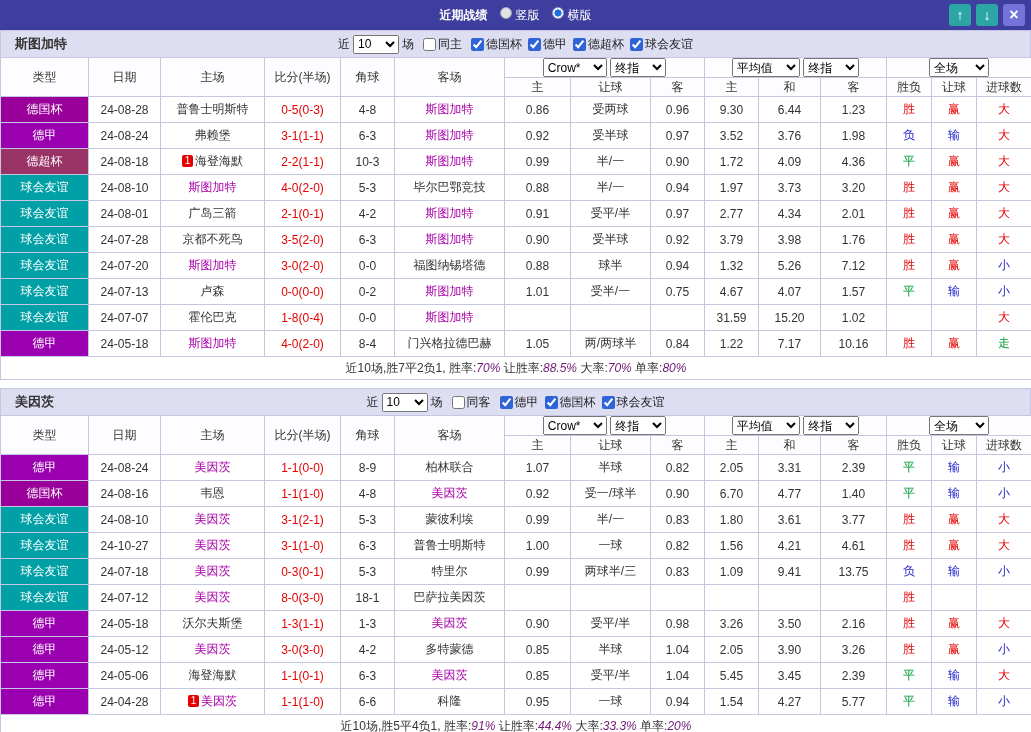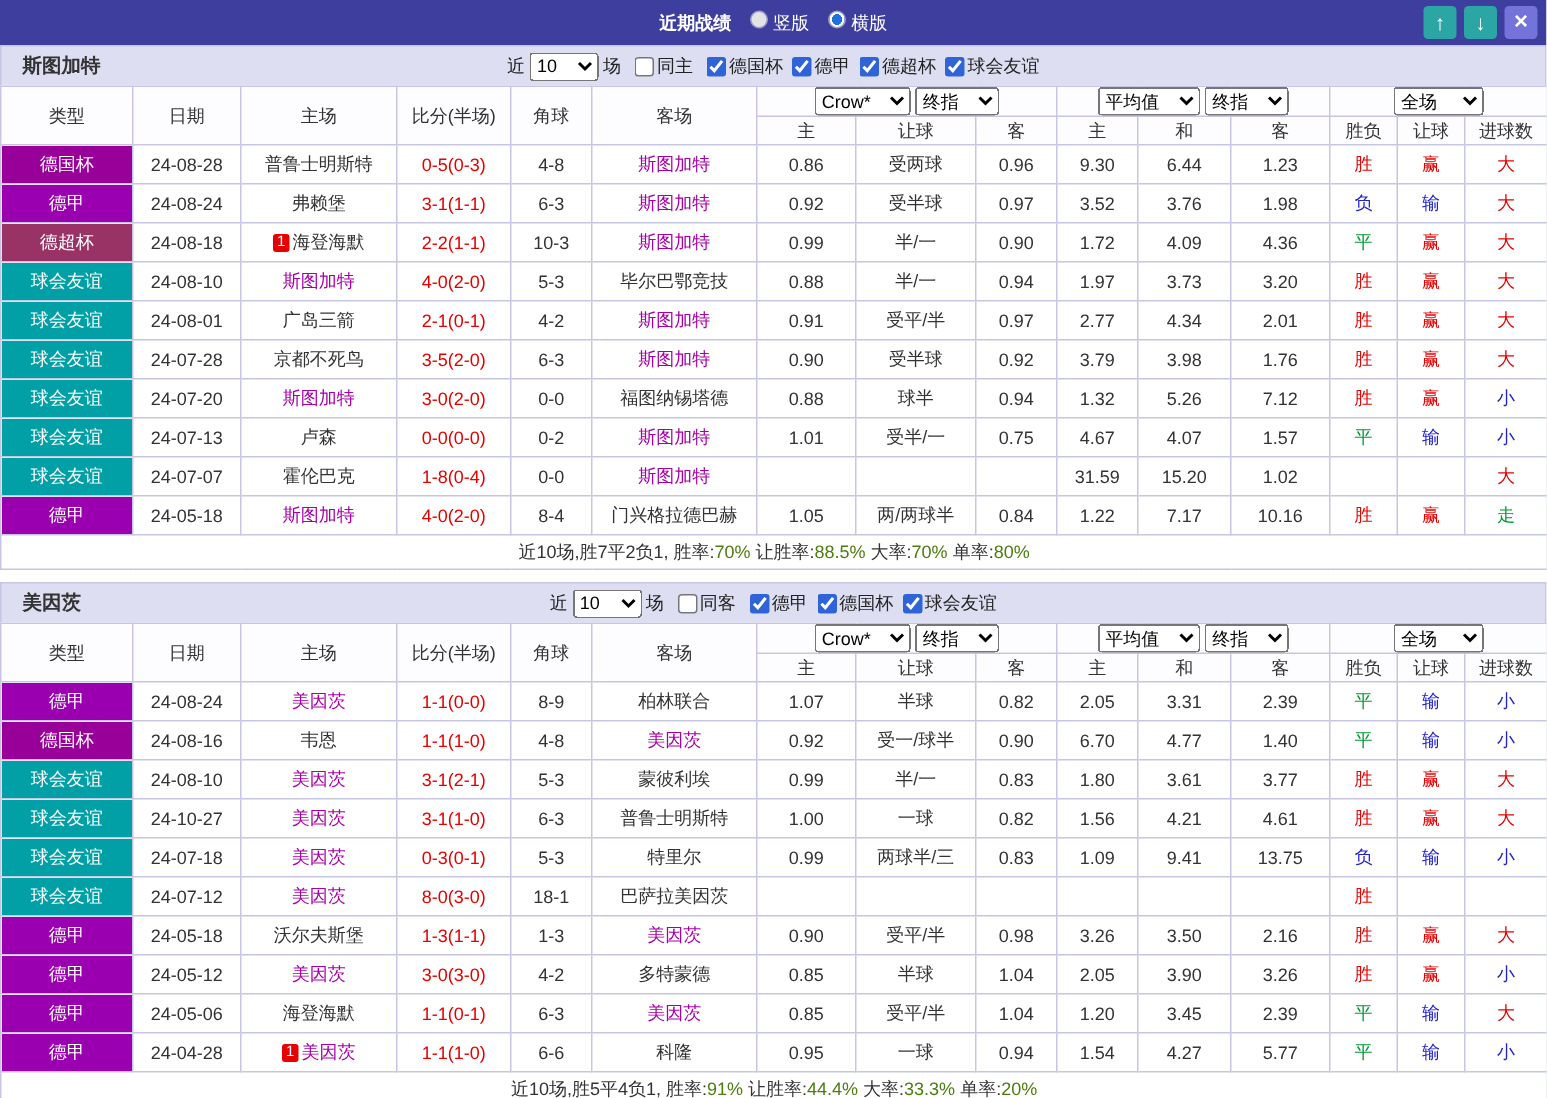--- a/index.html
+++ b/index.html
@@ -36,21 +36,21 @@
   thead th { font-weight:normal; background:#FDFDFF; height:19px; }
   tbody td { height:26px; background:#fff; }
   td.league { color:#fff; }
   td.score { color:#E60000; }
   td.odds { color:#333; }
   .team .focus { color:#A800A8; }
   .badge1 { display:inline-block; background:#E60000; color:#fff; font-size:10px; line-height:12px;
             min-width:11px; border-radius:2px; margin-right:2px; padding:0 1px; vertical-align:1px; }
   .summary-cell { height:23px; background:#fff; }
   .summary { font-size:12px; color:#333; }
-  .summary .red { color:#4d7c0f; }
+  .summary .red { color:#701a75;font-style:italic; }
   .section2 { margin-top:8px; }
 </style>
 </head>
 <body>
 
 <div class="app">
 
   <div class="titlebar">
     <div class="titlebar-center">
       <span class="title">近期战绩</span>
@@ -554,21 +554,21 @@
           <tr>
             <td class="league" style="background: rgb(154, 0, 176);">德甲</td>
             <td>24-05-06</td>
             <td class="team"><span>海登海默</span></td>
             <td class="score">1-1(0-1)</td>
             <td>6-3</td>
             <td class="team"><span class="focus">美因茨</span></td>
             <td class="odds">0.85</td>
             <td>受平/半</td>
             <td class="odds">1.04</td>
-            <td class="odds">1.20</td>
+            <td class="odds">5.45</td>
             <td class="odds">3.45</td>
             <td class="odds">2.39</td>
             <td style="color: rgb(0, 153, 51);">平</td>
             <td style="color: rgb(34, 34, 204);">输</td>
             <td style="color: rgb(230, 0, 0);">大</td>
           </tr>
           <tr>
             <td class="league" style="background: rgb(154, 0, 176);">德甲</td>
             <td>24-04-28</td>
             <td class="team"><span class="badge1">1</span><span class="focus">美因茨</span></td>

